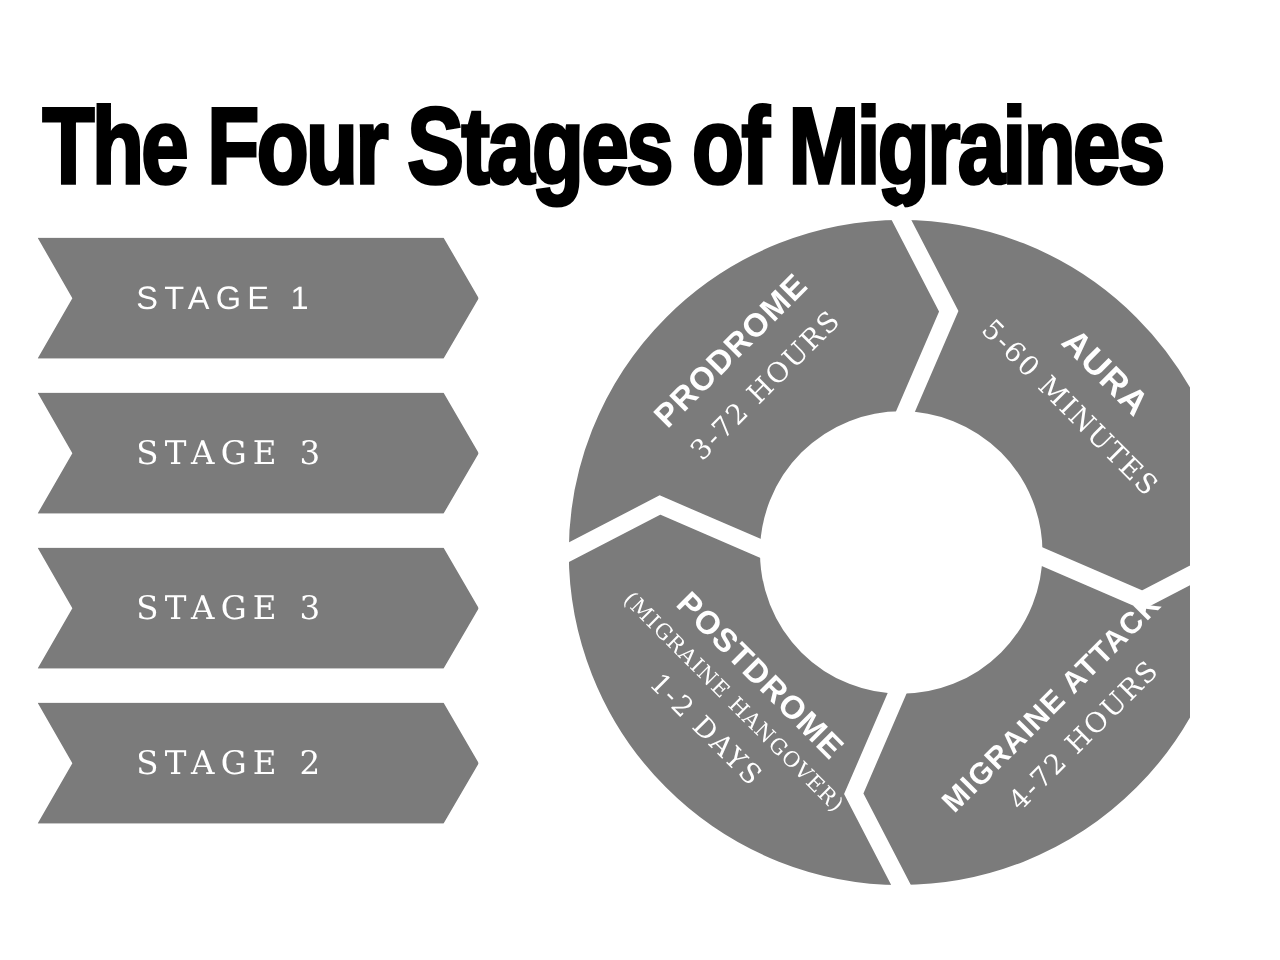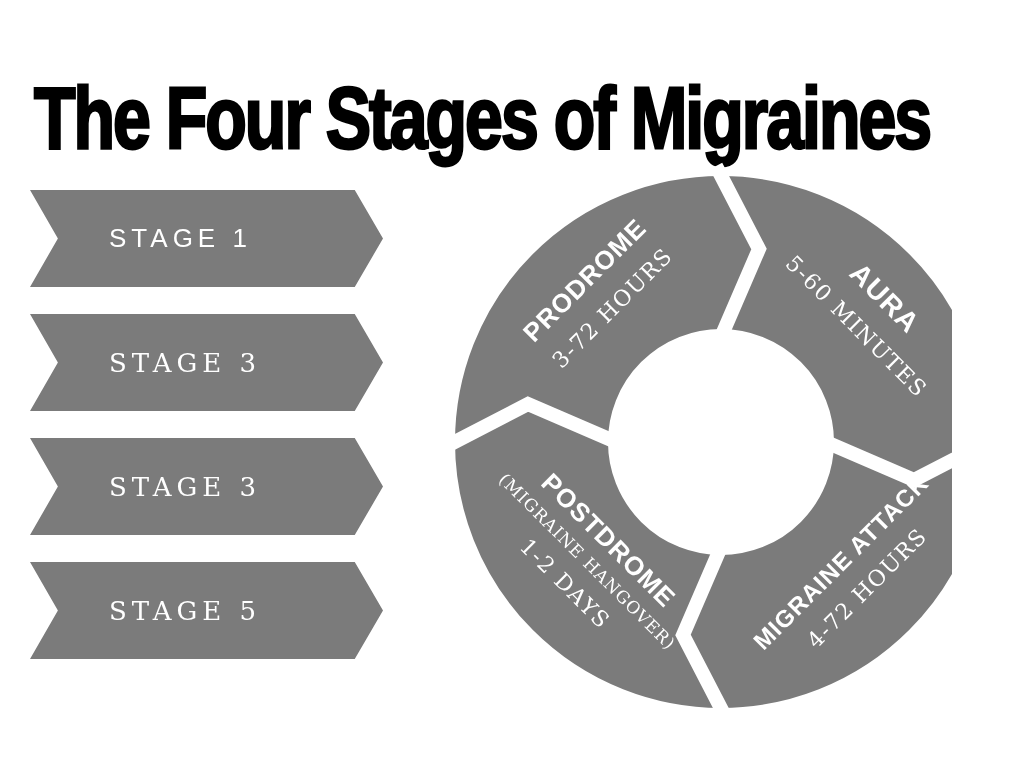--- a/index.html
+++ b/index.html
@@ -75,21 +75,21 @@
   <div class="stage-arrow stage-sans s1">
     <span>STAGE 1</span>
   </div>
   <div class="stage-arrow stage-serif s2">
     <span>STAGE 3</span>
   </div>
   <div class="stage-arrow stage-serif s3">
     <span>STAGE 3</span>
   </div>
   <div class="stage-arrow stage-serif s4">
-    <span>STAGE 5</span>
+    <span>STAGE 2</span>
   </div>
 
   <svg class="cycle-svg" width="560" height="560" viewBox="0 0 560 560">
 
     <circle cx="280" cy="280" r="189.5" fill="none" stroke="#7b7b7b" stroke-width="153"></circle>
 
     <g stroke="#ffffff" stroke-width="14" fill="none" stroke-linejoin="miter" stroke-linecap="butt">
       <path d="M275,4 L318,87 L277,182"></path>
       <path d="M275,4 L318,87 L277,182" transform="rotate(90 280 280)"></path>
       <path d="M275,4 L318,87 L277,182" transform="rotate(180 280 280)"></path>

